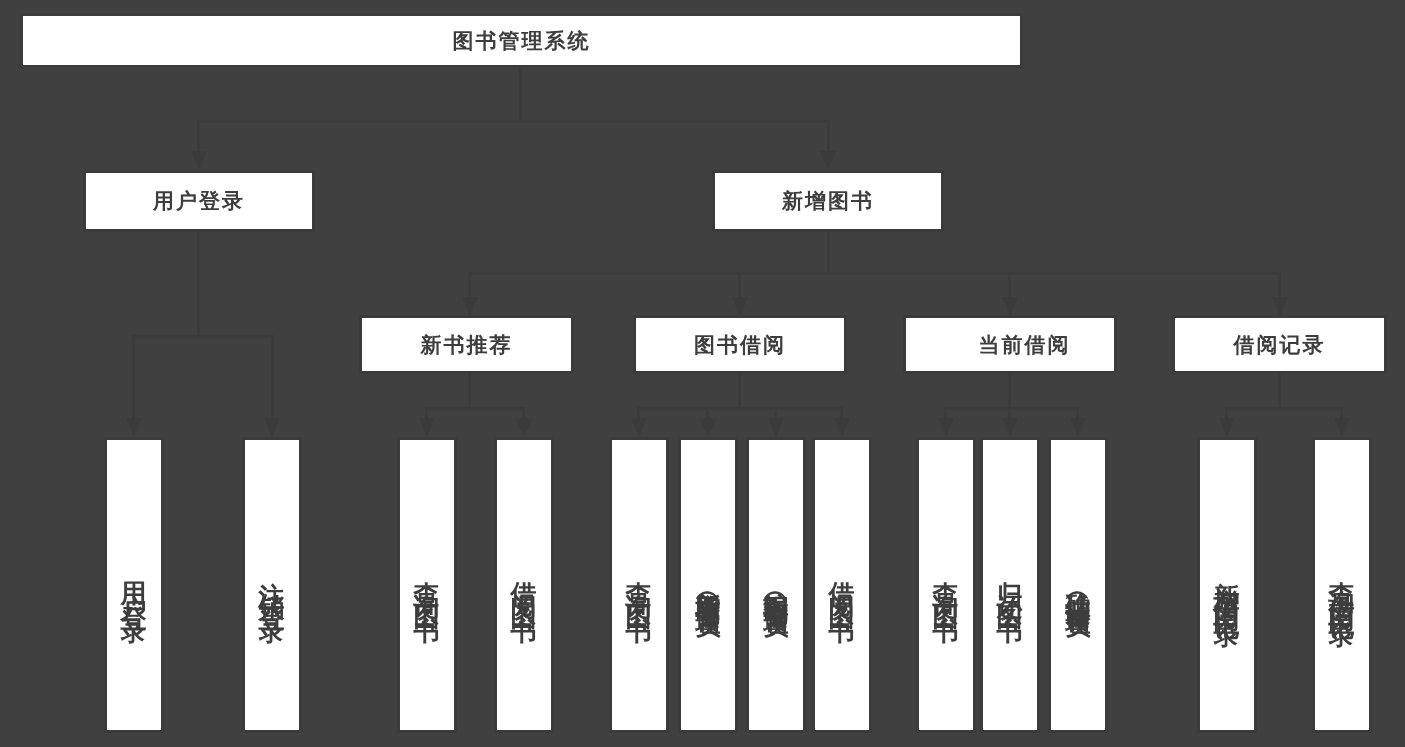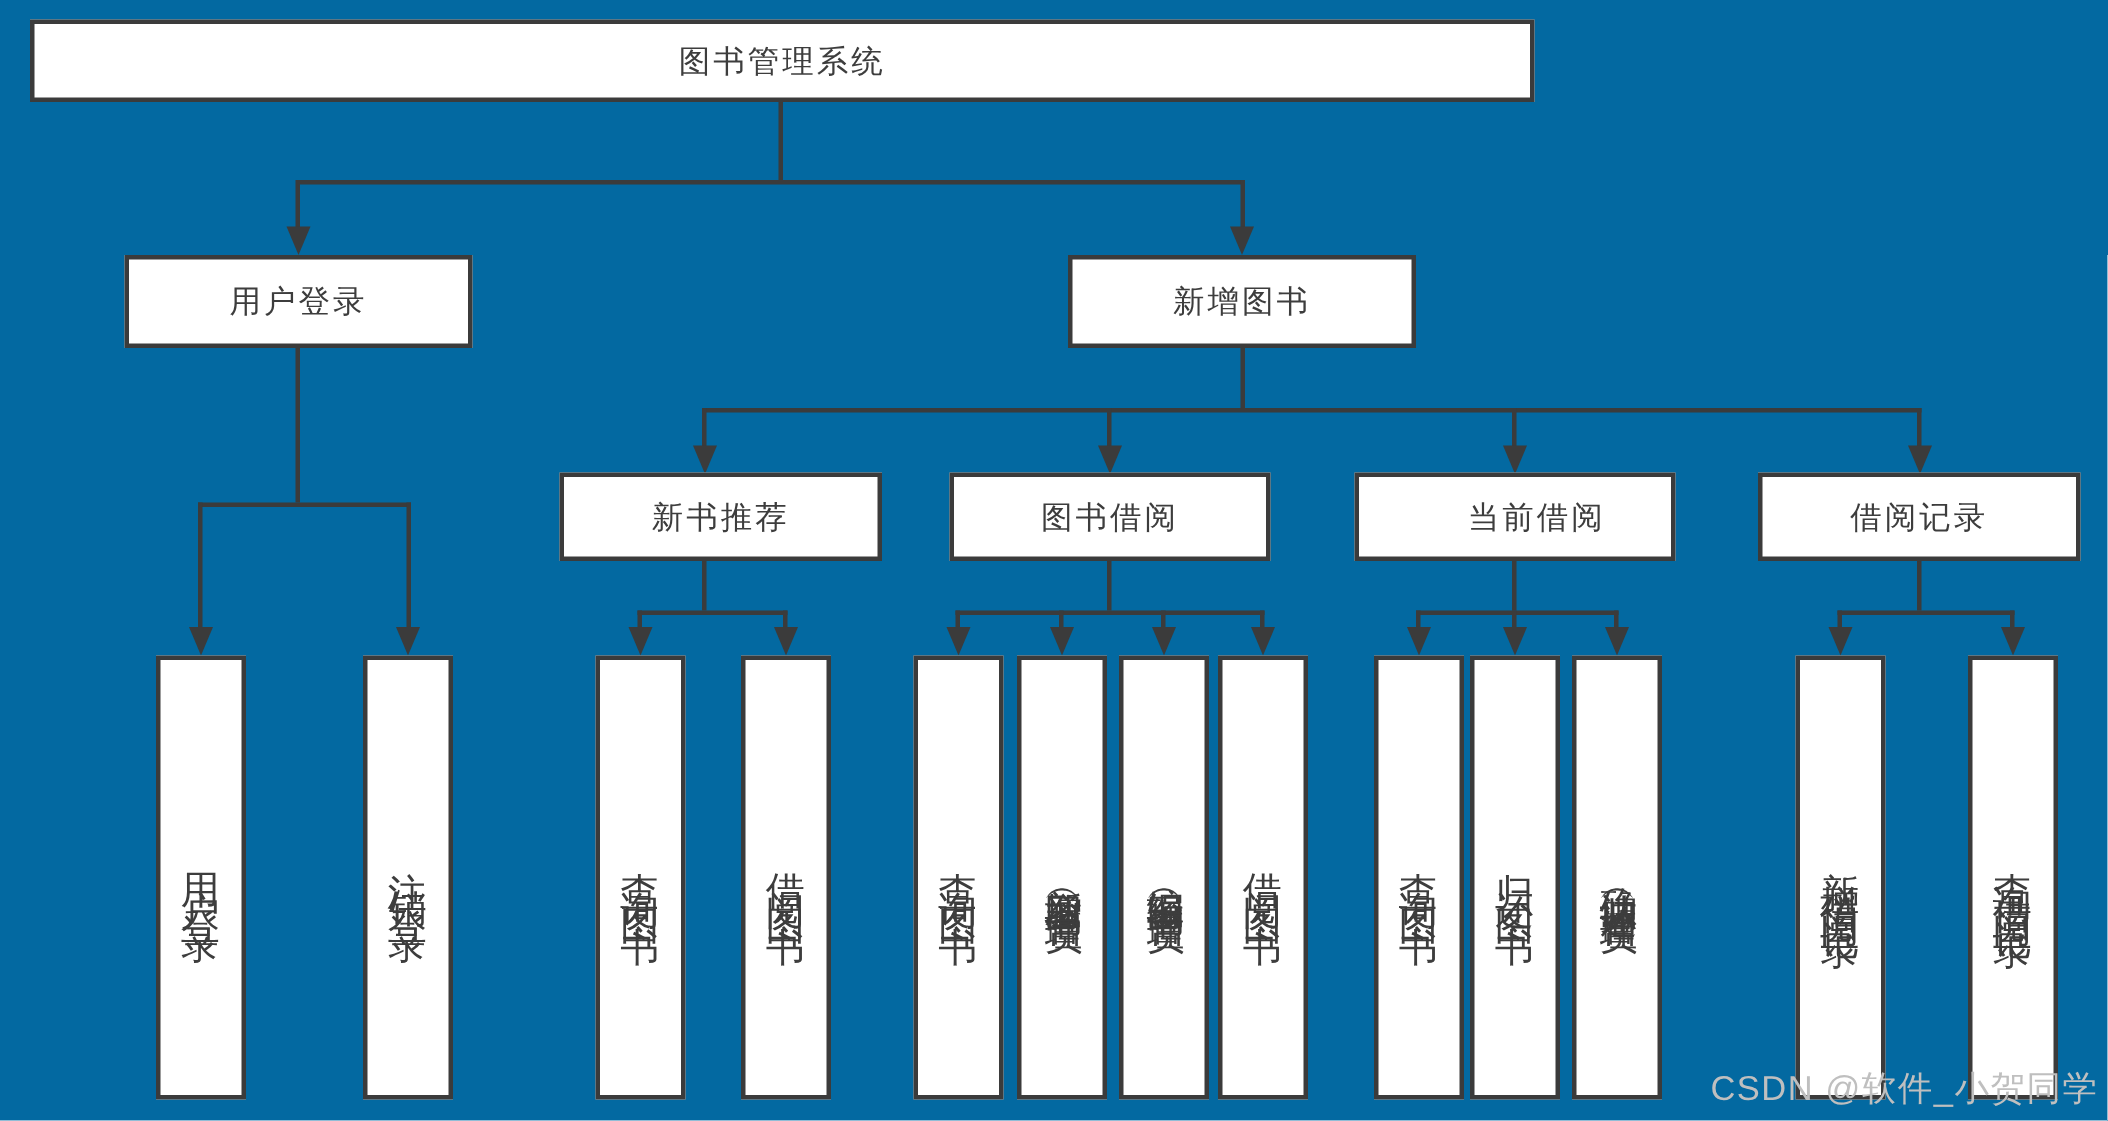--- a/index.html
+++ b/index.html
@@ -5,22 +5,23 @@
   html, body {
     margin: 0;
     padding: 0;
     background: #ffffff;
     font-family: "Liberation Sans", "DejaVu Sans", sans-serif;
   }
   .canvas {
     position: relative;
     width: 1405px;
     height: 747px;
-    background: #0369a1;
+    background: #404040;
     overflow: hidden;
+    font-weight: bold;
   }
   
   .box {
     position: absolute;
     box-sizing: border-box;
     border: 3px solid #3b3b3b;
     background: #ffffff;
     display: flex;
     align-items: center;
     justify-content: center;
@@ -98,21 +99,21 @@
   <div class="hl" style="left:468px; top:272px; width:813px;"></div>
   <div class="vl" style="left:468px; top:272px; height:27px;"></div>
   <div class="arrow" style="left:462px; top:297px;"></div>
   <div class="vl" style="left:738px; top:272px; height:27px;"></div>
   <div class="arrow" style="left:732px; top:297px;"></div>
   <div class="vl" style="left:1008px; top:272px; height:27px;"></div>
   <div class="arrow" style="left:1002px; top:297px;"></div>
   <div class="vl" style="left:1278px; top:272px; height:27px;"></div>
   <div class="arrow" style="left:1272px; top:297px;"></div>
 
-  <div class="box" style="left:373px; top:315px; width:215px; height:59px;">新书推荐</div>
+  <div class="box" style="left:359px; top:315px; width:215px; height:59px;">新书推荐</div>
 
   <div class="box" style="left:633px; top:315px; width:214px; height:59px;">图书借阅</div>
 
   <div class="box" style="left:903px; top:315px; width:214px; height:59px;padding-left:29px;">当前借阅</div>
 
   <div class="box" style="left:1172px; top:315px; width:215px; height:59px;">借阅记录</div>
 
   <div class="vl" style="left:468px; top:374px; height:33px;"></div>
   <div class="hl" style="left:425px; top:407px; width:100px;"></div>
   <div class="vl" style="left:425px; top:407px; height:12px;"></div>
@@ -158,15 +159,14 @@
   <div class="box leaf ls-l" style="left:746px; top:437px; width:60px; height:296px;">编辑图书（管理员）</div>
   <div class="box leaf ls-s" style="left:812px; top:437px; width:60px; height:296px;">借阅图书</div>
 
   <div class="box leaf ls-s" style="left:916px; top:437px; width:60px; height:296px;">查询图书</div>
   <div class="box leaf ls-s" style="left:980px; top:437px; width:60px; height:296px;">归还图书</div>
   <div class="box leaf ls-l" style="left:1048px; top:437px; width:60px; height:296px;">确认归还（管理员）</div>
 
   <div class="box leaf ls-m" style="left:1197px; top:437px; width:60px; height:296px;">新增借阅记录</div>
   <div class="box leaf ls-m" style="left:1312px; top:437px; width:60px; height:296px;">查询借阅记录</div>
 
-  <div class="watermark">CSDN @软件_小贺同学</div>
 
 </div>
 
 </body></html>

